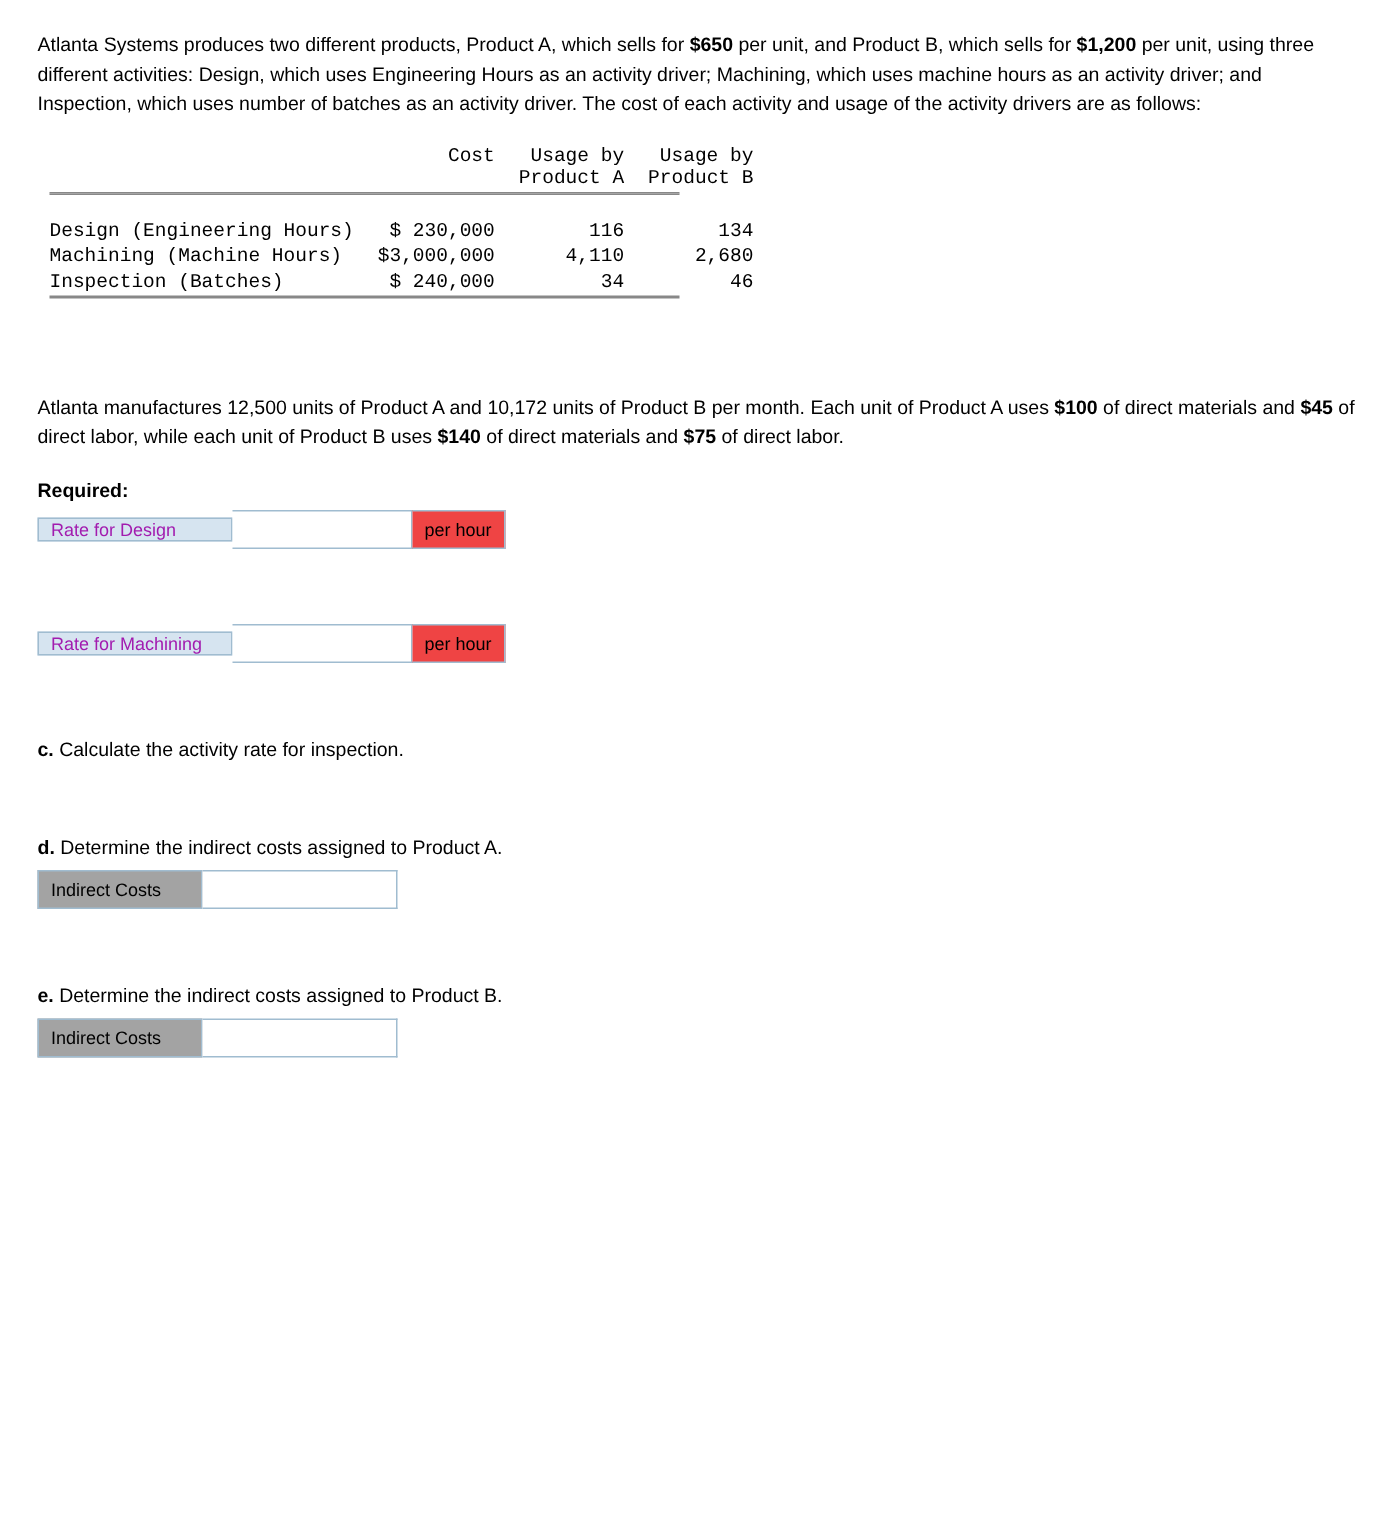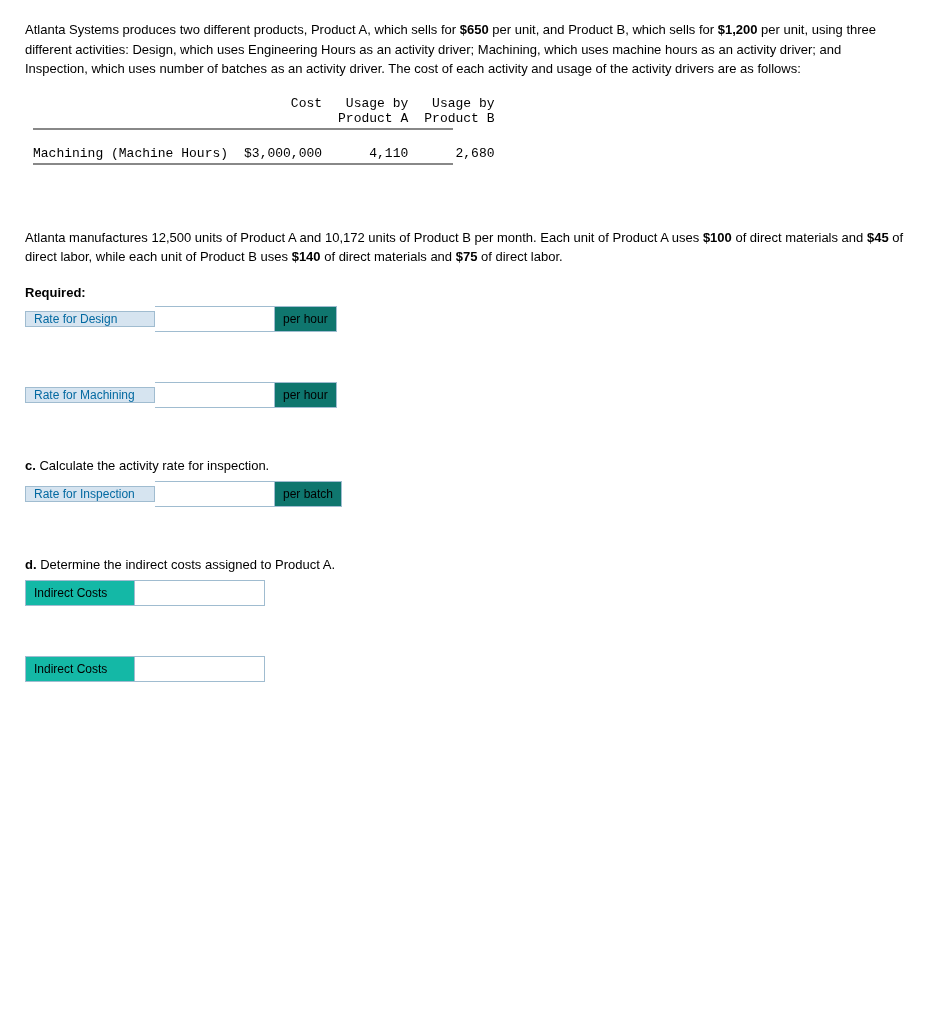--- a/index.html
+++ b/index.html
@@ -69,56 +69,56 @@
     }
     .field-label {
       background-color: #d6e4f0;
       border: 1px solid #a0bcd0;
       padding: 4px 8px;
       font-size: 12px;
       min-width: 130px;
       height: 16px;
       display: flex;
       align-items: center;
-      color: #0369a1;
+      color: #a21caf;
     }
     .field-input {
       border: 1px solid #a0bcd0;
       border-left: none;
       height: 26px;
       width: 120px;
       padding: 2px 4px;
       font-size: 12px;
       background: #fff;
       outline: none;
     }
     .field-unit {
       border: 1px solid #a0bcd0;
       border-left: none;
       height: 26px;
       padding: 4px 8px;
       font-size: 12px;
-      background: #0f766e;
+      background: #ef4444;
       color: #000;
       display: flex;
       align-items: center;
     }
     .section-block {
       margin-bottom: 50px;
     }
     .section-block-sm {
       margin-bottom: 40px;
     }
     .indirect-row {
       display: flex;
       align-items: center;
       margin-top: 6px;
     }
     .indirect-label {
-      background-color: #14b8a6;
+      background-color: #a3a3a3;
       border: 1px solid #a0bcd0;
       padding: 4px 8px;
       font-size: 12px;
       min-width: 110px;
       height: 26px;
       display: flex;
       align-items: center;
     }
     .indirect-input {
       border: 1px solid #a0bcd0;
@@ -145,24 +145,36 @@
     <td>Cost</td>
     <td>Usage by<br>Product A</td>
     <td>Usage by<br>Product B</td>
   </tr>
   <tr>
         <td colspan="4">
           <div class="table-divider"></div>
         </td>
       </tr>
   <tr>
+    <td>Design (Engineering Hours)</td>
+    <td>$&nbsp;230,000</td>
+    <td>116</td>
+    <td>134</td>
+  </tr>
+  <tr>
     <td>Machining (Machine Hours)</td>
     <td>$3,000,000</td>
     <td>4,110</td>
     <td>2,680</td>
+  </tr>
+  <tr>
+    <td>Inspection (Batches)</td>
+    <td>$&nbsp;240,000</td>
+    <td>34</td>
+    <td>46</td>
   </tr>
   <tr>
         <td colspan="4">
           <div class="table-divider"></div>
         </td>
       </tr>
 </tbody>
   </table>
 
 <p class="middle-text">
@@ -184,35 +196,33 @@
     <div class="field-label">Rate for Machining</div>
     <input class="field-input" type="text" value="" style="">
     <div class="field-unit">per hour</div>
   </div>
 </div>
 
 <div class="section-block">
   <p class="section-label">
     <span class="part-letter">c.</span> Calculate the activity rate for inspection.
   </p>
-  <div class="input-row">
-    <div class="field-label">Rate for Inspection</div>
-    <input class="field-input" type="text" value="" style="">
-    <div class="field-unit">per batch</div>
-  </div>
 </div>
 
 <div class="section-block">
   <p class="section-label">
     <span class="part-letter">d.</span> Determine the indirect costs assigned to Product A.
   </p>
   <div class="indirect-row">
     <div class="indirect-label">Indirect Costs</div>
     <input class="indirect-input" type="text" value="" style="">
   </div>
 </div>
 
 <div class="section-block-sm">
+  <p class="section-label">
+    <span class="part-letter">e.</span> Determine the indirect costs assigned to Product B.
+  </p>
   <div class="indirect-row">
     <div class="indirect-label">Indirect Costs</div>
     <input class="indirect-input" type="text" value="" style="">
   </div>
 </div>
 
 </body></html>

